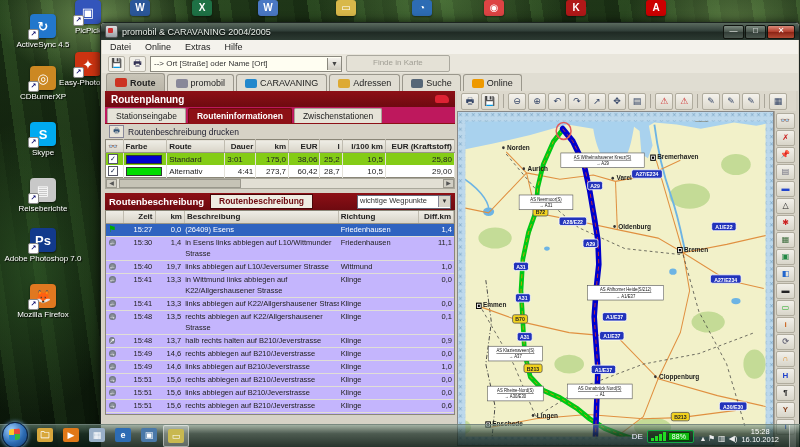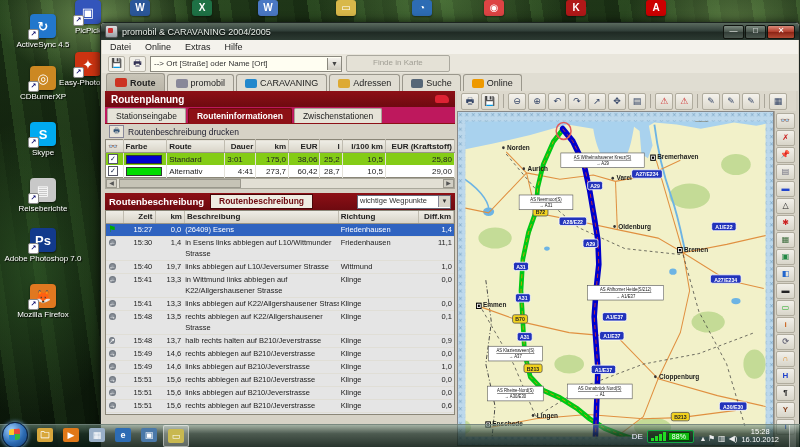--- a/index.html
+++ b/index.html
@@ -78,21 +78,21 @@
   #descband .dtitle{color:#fff;font-weight:bold;font-size:9.5px;}
   #descband .dtab{height:13px;background:#efece2;border:1px solid #4a0608;color:#6e0a10;font-weight:bold;font-size:8.5px;
     line-height:13px;padding:0 8px;}
   #wpcombo{margin-left:auto;width:92px;height:12px;background:#fff;border:1px solid #667;display:flex;font-size:7.5px;color:#333;align-items:flex-start;}
   #wpcombo .cv{flex:1;padding-left:2px;white-space:nowrap;overflow:hidden;}
   #wpcombo .ar{width:11px;height:11px;background:#d8d5ca;border-left:1px solid #889;text-align:center;font-size:6px;line-height:11px;}
   #dethead{display:flex;background:linear-gradient(#efede6,#d8d4c8);border:1px solid #8a8678;border-bottom:1px solid #9a968a;height:12px;}
   #dethead .hc{font-size:8px;font-weight:bold;color:#222;padding:0 2px;border-right:1px solid #c0bcb0;line-height:12px;white-space:nowrap;overflow:hidden;}
   #detrows{position:absolute;left:0;right:0;top:0;bottom:0;overflow:hidden;background:#fff;}
   #detwrap{position:relative;border:1px solid #8a8678;border-top:none;background:#fff;}
-  .drow{display:flex;border-bottom:1px solid #e0ded6;background:#e5e5e5;}
+  .drow{display:flex;border-bottom:1px solid #e0ded6;background:#c4b5fd;}
   .drow.sel{background:#2f63c0;color:#fff;}
   .drow .dc{font-size:7.5px;color:#222;padding:0 2px;line-height:12px;white-space:nowrap;overflow:hidden;}
   .drow.sel .dc{color:#fff;}
   .drow .wrap2{white-space:normal;line-height:11px;}
   .turn{width:10px;height:10px;border-radius:50%;background:radial-gradient(#9aa0a8,#5a626c);color:#fff;font-size:7px;line-height:10px;text-align:center;margin:1px;}
   .flag{color:#0a0;font-size:9px;line-height:11px;text-align:center;width:12px;}
   
   #mappanel{position:absolute;left:355px;top:0;right:2px;bottom:0;background:#d6d2c6;}
   #maptoolbar{height:20px;display:flex;align-items:center;gap:2px;padding-left:4px;background:#dcd8cc;border-bottom:1px solid #a8a498;}
   .mtb{width:16px;height:15px;border:1px solid #b0ac9e;border-radius:2px;background:linear-gradient(#f4f2ec,#ddd9cd);

